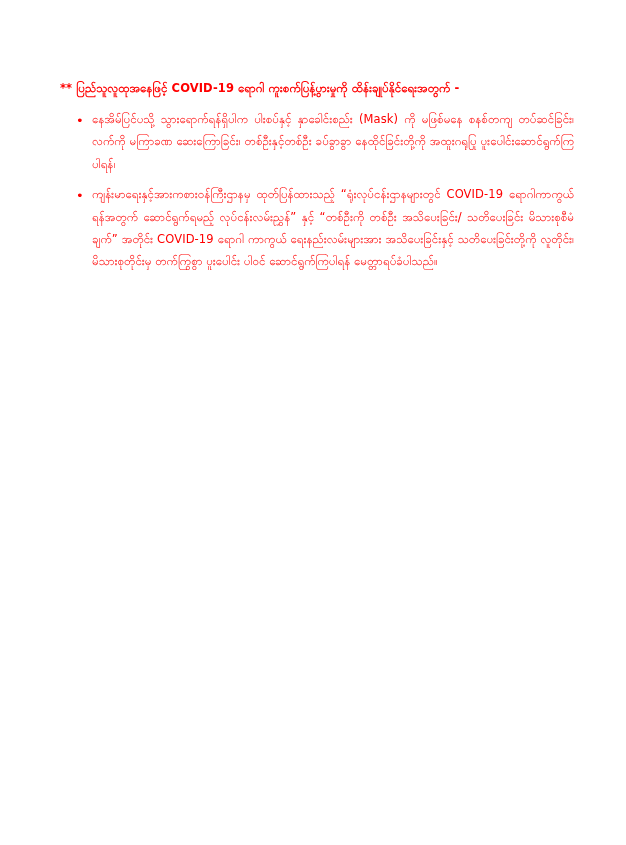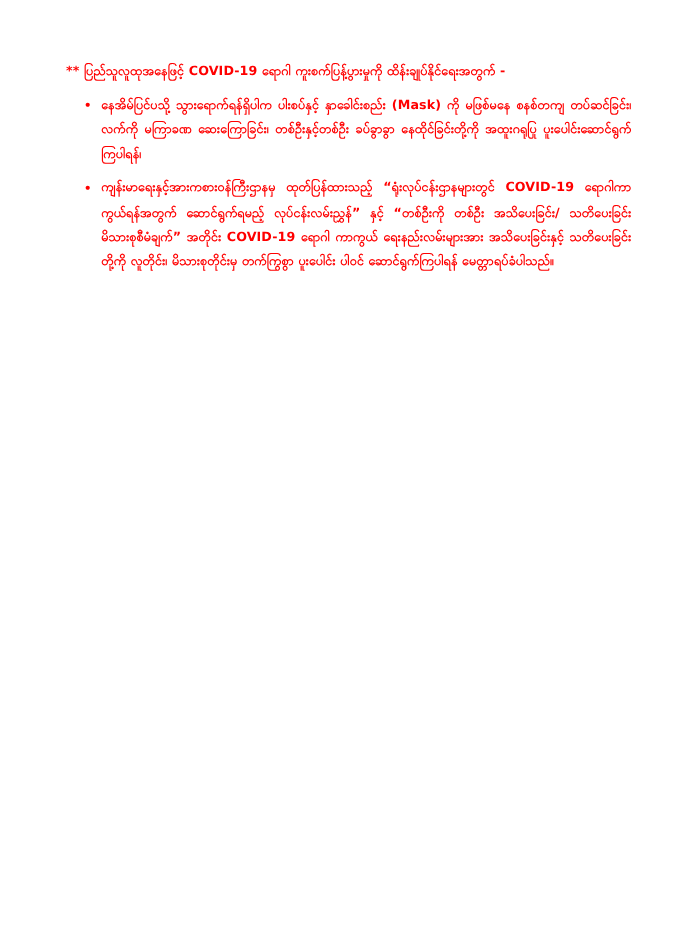--- a/index.html
+++ b/index.html
@@ -12,21 +12,21 @@
     height: 845px;
     font-family: "DejaVu Sans", "Liberation Sans", sans-serif;
     color: #000000;
     overflow: hidden;
   }
   .page {
     position: relative;
     width: 626px;
     height: 845px;
     box-sizing: border-box;
-    padding: 56px 52px 0 52px;
+    padding: 80px 52px 0 52px;
     background: #ffffff;
   }
   .doc-body {
     color: #ff0000;
   }
   .lead-para {
     font-size: 11.5px;
     font-weight: bold;
     line-height: 1.55;
     color: #ff0000;
@@ -47,21 +47,21 @@
   li.bullet-item .bullet-marker {
     position: absolute;
     left: 24px;
     top: 0px;
     font-size: 13px;
     line-height: 1.95;
     color: #ff0000;
   }
   .bullet-text {
     font-size: 11.5px;
-    font-weight: bold;
+    font-weight: normal;
     line-height: 1.95;
     color: #ff0000;
     text-align: justify;
     text-justify: inter-word;
     display: block;
     letter-spacing: 0.1px;
   }
   .bullet-text.last {
     text-align: justify;
   }

